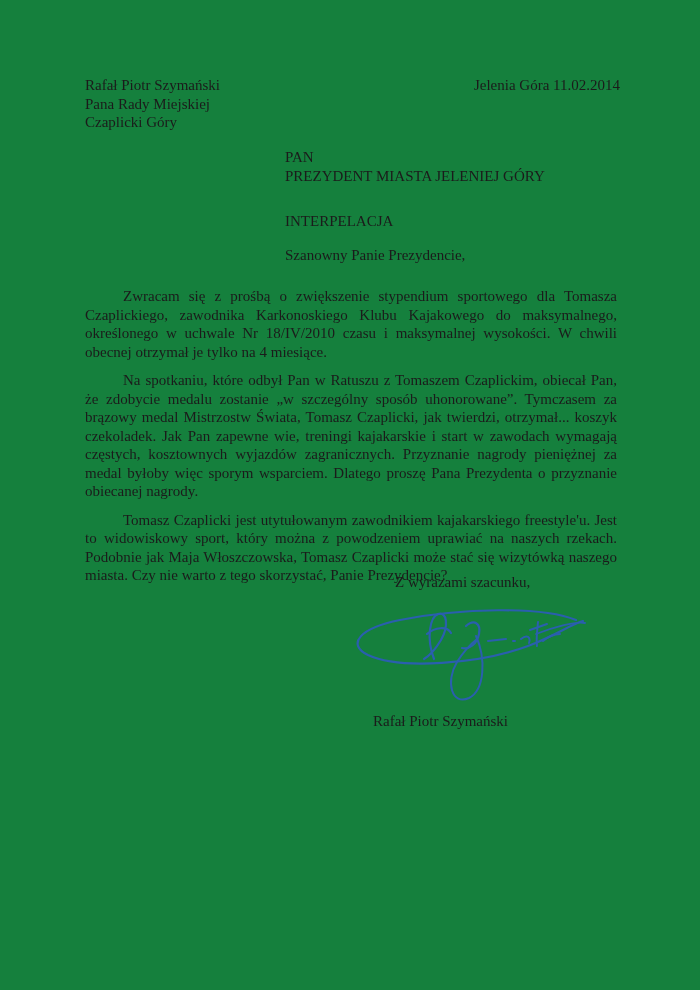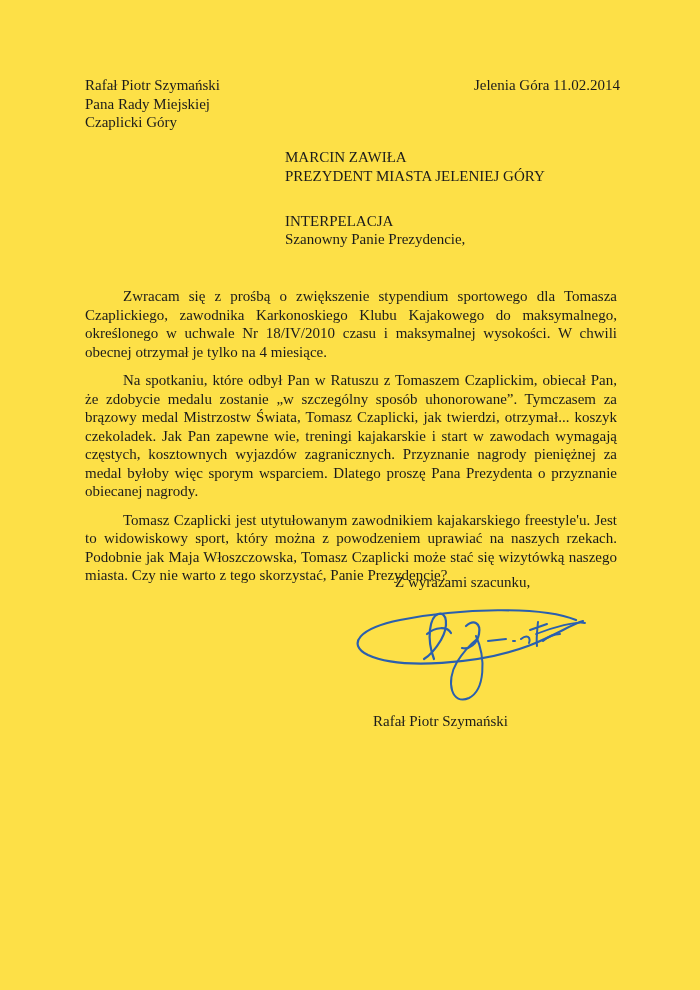--- a/index.html
+++ b/index.html
@@ -16,52 +16,52 @@
     color: #1b1b1b;
     font-size: 15px;
     overflow: hidden;
   }
   .block { position: absolute; }
   .lines div { line-height: 18.5px; white-space: nowrap; }
   .sender   { left: 85px;  top: 76px; }
   .dateline { right: 80px; top: 76px; line-height: 18.5px; white-space: nowrap; }
   .recipient{ left: 285px; top: 148px; }
   .doc-type { left: 285px; top: 212px; line-height: 18.5px; }
-  .salutation { left: 285px; top: 230px; line-height: 18.5px; }
+  .salutation { left: 285px; top: 246px; line-height: 18.5px; }
   .body-text {
     left: 85px; top: 287px; width: 533px;
     text-align: justify;
   }
   .body-text p {
     margin: 0 1px 10px 0;
     text-indent: 38px;
     line-height: 18.5px;
   }
   .closing  { left: 395px; top: 573px; line-height: 18.5px; }
   .signature{ left: 338px; top: 596px; width: 252px; height: 118px; }
   .sig-name { left: 373px; top: 712px; line-height: 18.5px; }
   .cc       { left: 85px;  top: 742px; }
   .cc .cc-heading { text-decoration: underline; }
   .sig-path { fill: none; stroke-linecap: round; }
 </style>
 </head>
 <body>
 
-<div class="page" style="color: rgb(27, 27, 27); background: #fde047;">
+<div class="page" style="color: rgb(27, 27, 27); background: #15803d;">
 
   <div class="block sender lines">
     <div>Rafał Piotr Szymański</div>
     <div>Pana Rady Miejskiej</div>
     <div>Czaplicki Góry</div>
   </div>
 
   <div class="block dateline">Jelenia Góra 11.02.2014</div>
 
   <div class="block recipient lines">
-    <div>MARCIN ZAWIŁA</div>
+    <div>PAN</div>
     <div>PREZYDENT MIASTA JELENIEJ GÓRY</div>
   </div>
 
   <div class="block doc-type">INTERPELACJA</div>
 
   <div class="block salutation">Szanowny Panie Prezydencie,</div>
 
   <div class="block body-text">
     <p>Zwracam się z prośbą o zwiększenie stypendium sportowego dla Tomasza Czaplickiego, zawodnika Karkonoskiego Klubu Kajakowego do maksymalnego, określonego w uchwale Nr 18/IV/2010 czasu i maksymalnej wysokości. W chwili obecnej otrzymał je tylko na 4 miesiące.</p>
     <p>Na spotkaniu, które odbył Pan w Ratuszu z Tomaszem Czaplickim, obiecał Pan, że zdobycie medalu zostanie „w szczególny sposób uhonorowane”. Tymczasem za brązowy medal Mistrzostw Świata, Tomasz Czaplicki, jak twierdzi, otrzymał... koszyk czekoladek. Jak Pan zapewne wie, treningi kajakarskie i start w zawodach wymagają częstych, kosztownych wyjazdów zagranicznych. Przyznanie nagrody pieniężnej za medal byłoby więc sporym wsparciem. Dlatego proszę Pana Prezydenta o przyznanie obiecanej nagrody.</p>

